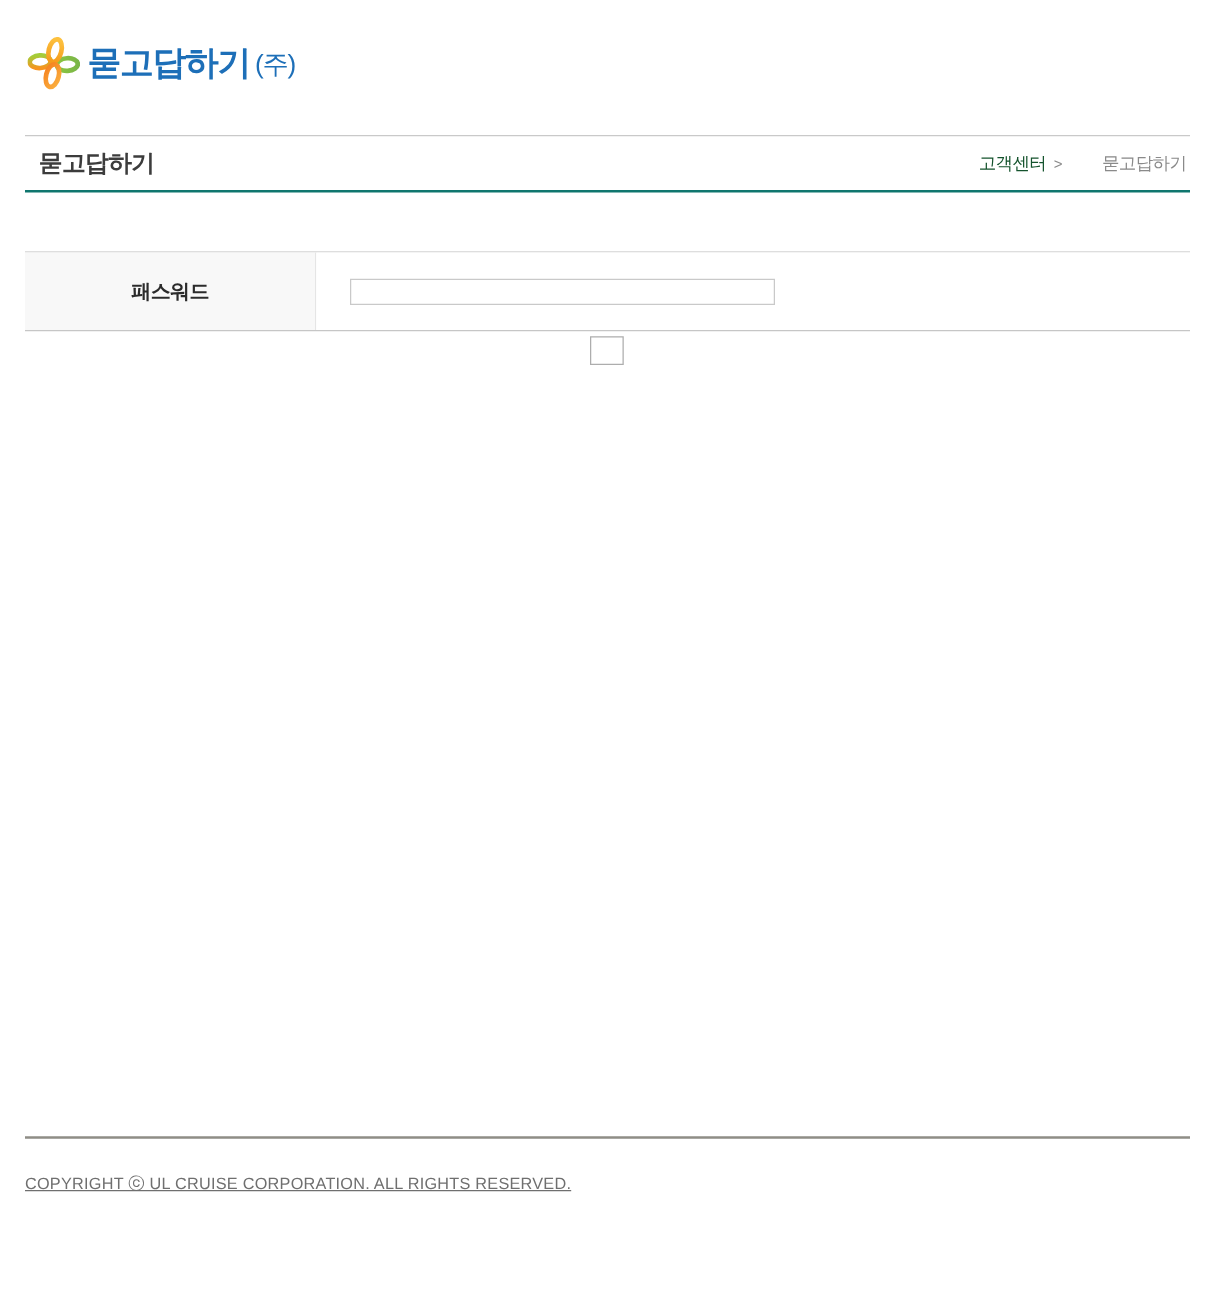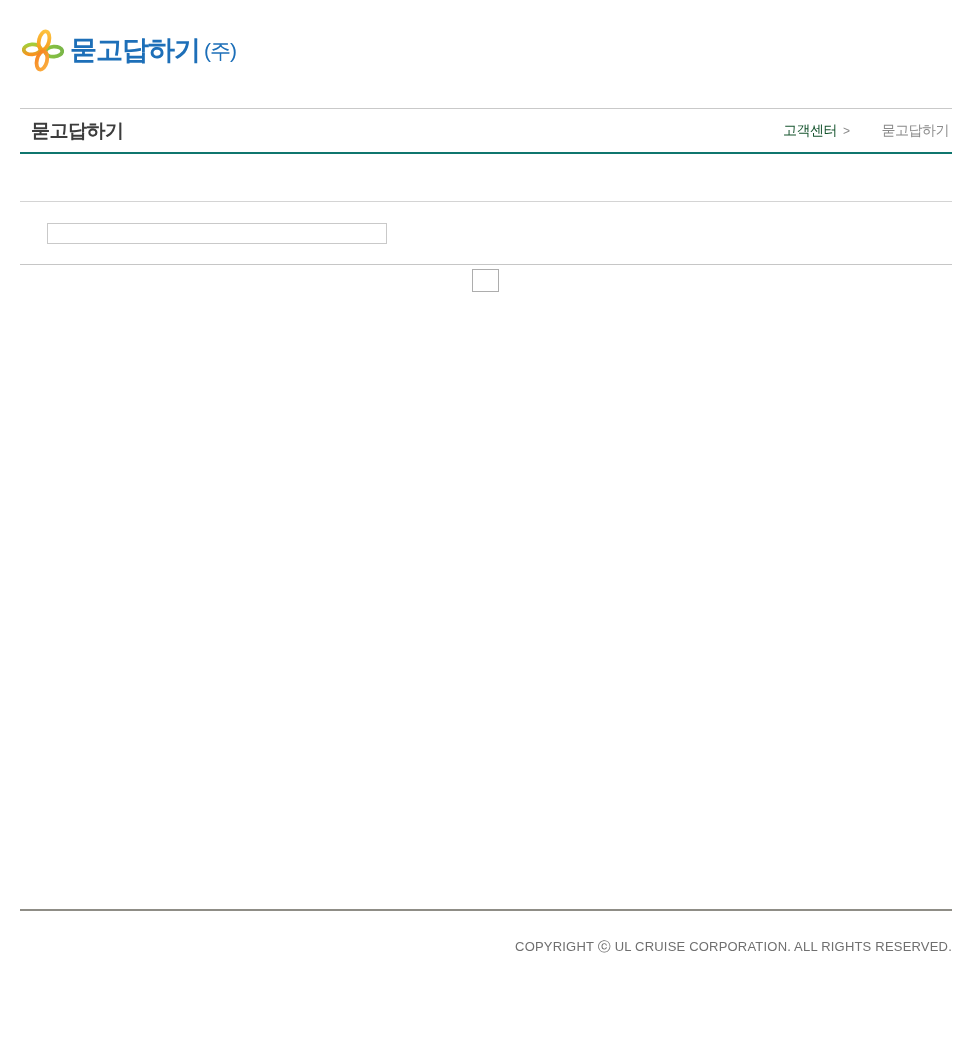--- a/index.html
+++ b/index.html
@@ -112,24 +112,25 @@
   
   .footer {
     position: absolute;
     top: 909px;
     left: 20px;
     right: 18px;
     border-top: 2px solid #8f8d86;
   }
   .footer-text {
     padding-top: 27px;
-    text-align: right;
+    text-align: left;
     font-size: 13px;
     color: #6f6f6f;
     letter-spacing: 0.2px;
+    text-decoration: underline;
   }
 </style>
 </head>
 <body>
 
 <div class="header container">
   <a class="logo">
     <svg class="logo-icon" viewBox="0 0 100 106" xmlns="http://www.w3.org/2000/svg">
       <defs>
         <linearGradient id="gradTop" x1="0" y1="0" x2="0" y2="1">
@@ -164,20 +165,21 @@
 <div class="title-bar container">
   <h2 class="page-title">묻고답하기</h2>
   <div class="breadcrumb">
     <a class="crumb">고객센터</a>
     <span class="sep">&gt;</span>
     <span class="crumb-current">묻고답하기</span>
   </div>
 </div>
 
 <div class="pw-table container">
+  <div class="pw-th">패스워드</div>
   <div class="pw-td">
     <input class="pw-input" type="password" value="" style="">
   </div>
 </div>
 
 <div class="submit-row">
   <button class="submit-btn"></button>
 </div>
 
 <div class="footer">

